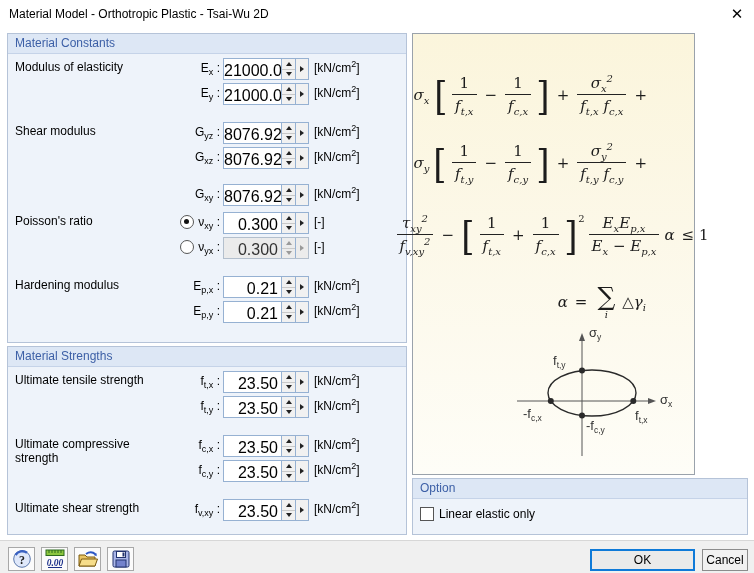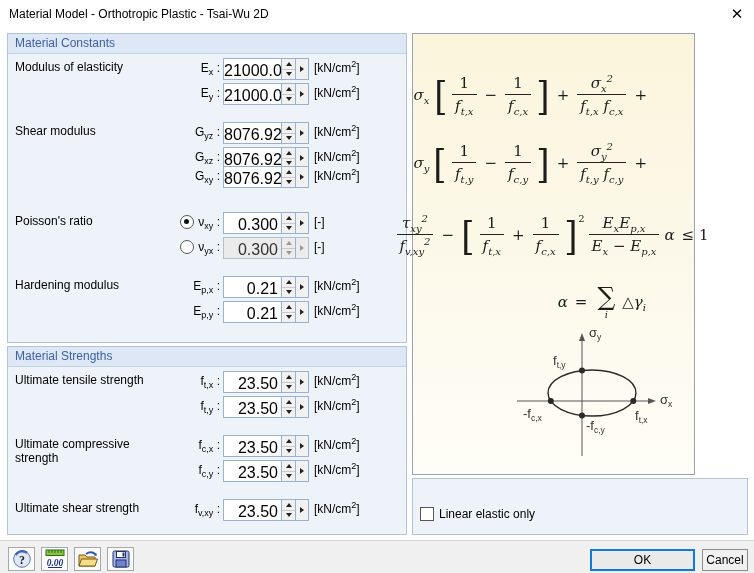--- a/index.html
+++ b/index.html
@@ -169,21 +169,21 @@
               <i class="td"></i>
             </span>
           </span>
         <span class="arr">
             <i class="tr"></i>
           </span>
       </span>
       <span class="unit">[kN/cm<sup>2</sup>]</span>
     </div>
 
-    <div class="frow" style="top:132px">
+    <div class="frow" style="top:150px">
       <span class="sym">G<sub>xy</sub> :</span>
       <span class="fld">
         <span class="val">8076.92</span>
         <span class="spin">
             <span class="sb u">
               <i class="tu"></i>
             </span>
             <span class="sb">
               <i class="td"></i>
             </span>
@@ -471,20 +471,21 @@
       <span class="dlabel" style="left:176px;top:-1px">σ<sub>y</sub></span>
       <span class="dlabel" style="left:247px;top:66px">σ<sub>x</sub></span>
       <span class="dlabel" style="left:140px;top:27px">f<sub>t,y</sub></span>
       <span class="dlabel" style="left:110px;top:80px">-f<sub>c,x</sub></span>
       <span class="dlabel" style="left:222px;top:82px">f<sub>t,x</sub></span>
       <span class="dlabel" style="left:173px;top:92px">-f<sub>c,y</sub></span>
     </div>
   </div>
 
   <div class="grp" id="grp-option">
+    <div class="hdr">Option</div>
     <span class="cb"></span>
     <span class="cblabel">Linear elastic only</span>
   </div>
 
   <div class="sep"></div>
   <div class="btmbar">
 
     <span class="tbtn" style="left:8px">
       <svg width="20" height="20" viewBox="0 0 20 20">
         <circle cx="10" cy="10" r="8.3" fill="#dfe8fa" stroke="#5b78ad"></circle>

